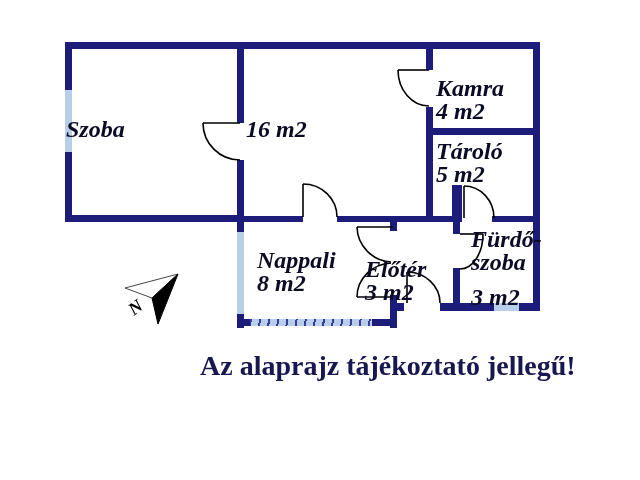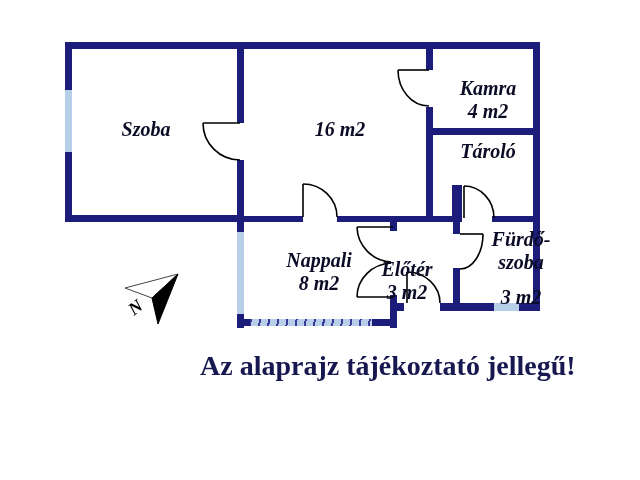--- a/index.html
+++ b/index.html
@@ -7,22 +7,22 @@
     position:relative; width:640px; height:480px; background:#ffffff;
     font-family:"Liberation Serif", serif; overflow:hidden;
   }
   .wall   { position:absolute; background:var(--wall,#1c1c7a); }
   .window { position:absolute; background:var(--window,#b7cfe8); }
   .window-hatch {
     position:absolute;
     background:repeating-linear-gradient(100deg,#3a3a9a 0 2px,var(--window,#b7cfe8) 2px 9px);
   }
   .room-label {
-    position:absolute; text-align:center;
-    font-weight:bold; font-style:italic; font-size:20px; line-height:23px;
+    position:absolute; text-align:left;
+    font-weight:bold; font-style:italic; font-size:24px; line-height:23px;
     color:var(--text,#0b0b26); white-space:nowrap;
   }
   .room-label .area { display:block; }
   .gap { display:block; height:12px; }
   .caption {
     position:absolute; text-align:center;
     font-weight:bold; font-size:28px;
     color:var(--caption,#181850); white-space:nowrap;
   }
   svg.overlay { position:absolute; left:0; top:0; }
@@ -113,20 +113,21 @@
   </div>
   <div class="room-label" style="left:246px;top:118px;width:188px;">
     <span class="area">16 m2</span>
   </div>
   <div class="room-label" style="left:436px;top:77px;width:104px;">
     <span>Kamra</span>
     <span class="area">4 m2</span>
   </div>
   <div class="room-label" style="left:436px;top:140px;width:104px;">
     <span>Tároló</span>
+    <span class="area">5 m2</span>
   </div>
   <div class="room-label" style="left:257px;top:249px;width:124px;font-style:italic;">
     <span>Nappali</span>
     <span class="area">8 m2</span>
   </div>
   <div class="room-label" style="left:365px;top:227px;width:84px;margin-top:31px;">
     <span>Előtér</span>
     <span class="area">3 m2</span>
   </div>
   <div class="room-label" style="left:471px;top:228px;width:100px;">

